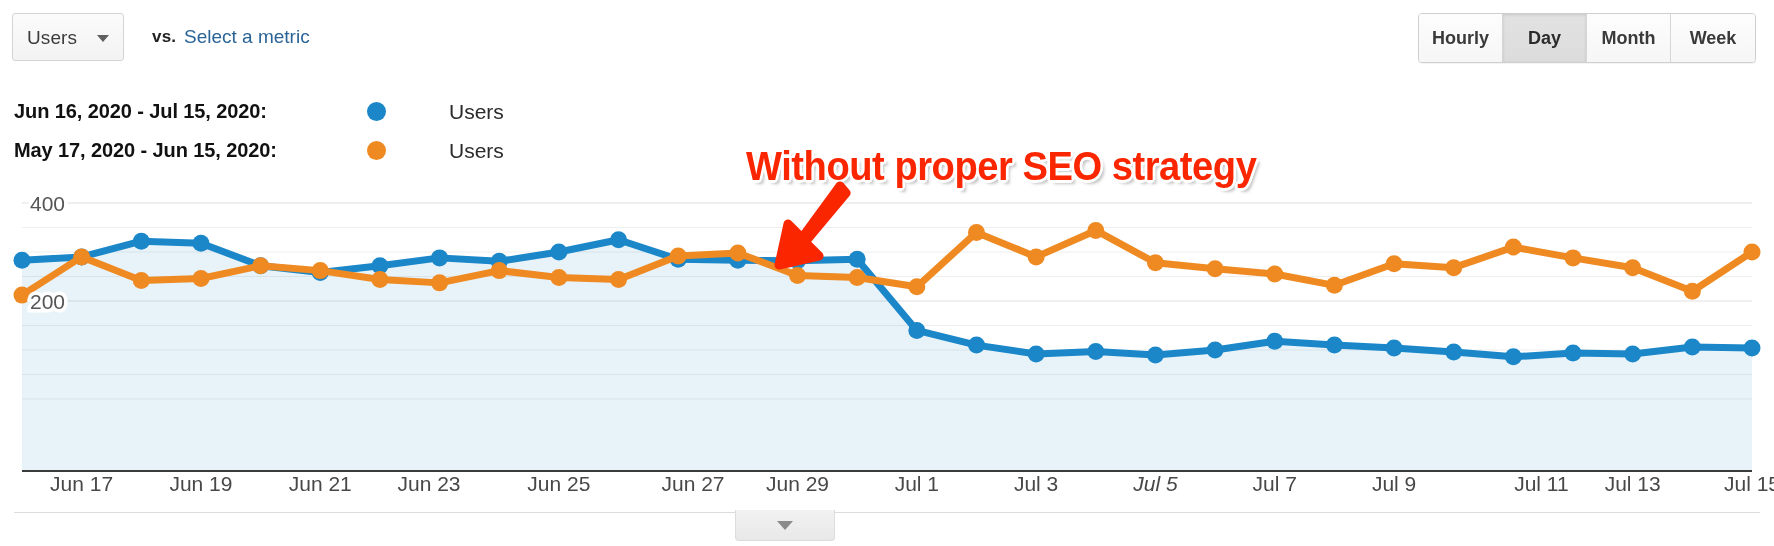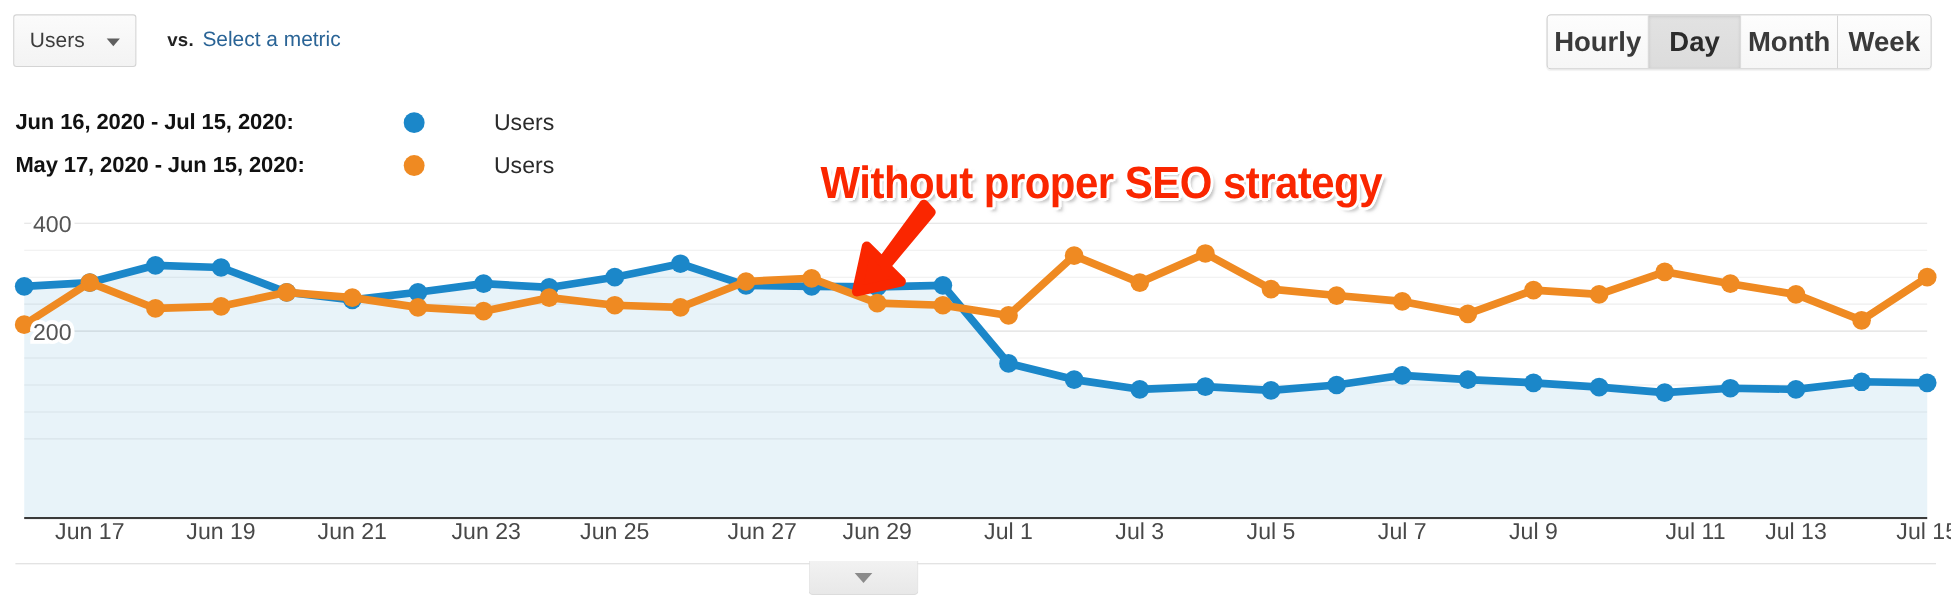--- a/index.html
+++ b/index.html
@@ -92,21 +92,21 @@
     border-radius: 4px;
     overflow: hidden;
     background: #fafafa;
     box-shadow: 0 1px 1px rgba(0,0,0,0.05);
   }
   .granularity .gbtn {
     display: flex;
     align-items: center;
     justify-content: center;
     padding: 0 6px;
-    font-size: 25px;
+    font-size: 18px;
     font-weight: bold;
     color: #3a3a3a;
     background: linear-gradient(to bottom, #fdfdfd 0%, #f6f6f6 100%);
     border-right: 1px solid #d6d6d6;
     cursor: pointer;
     box-sizing: border-box;
     min-width: 84px;
   }
   .granularity .gbtn:last-child { border-right: none; }
   .granularity .gbtn.active {
@@ -363,27 +363,27 @@
   <svg class="arrow-layer">
     <g>
       <path d="M 840 186 L 802 238 L 788 224 L 779 265 L 819 256 L 805 242 L 846 193 Z" fill="#fa2600" stroke="#fa2600" stroke-width="9" stroke-linejoin="round"></path>
     </g>
   </svg>
 
   <div class="axis-labels" id="axis-labels">
       <div class="axis-label" style="left: 81.6552px;">Jun 17</div>
       <div class="axis-label" style="left: 200.966px;">Jun 19</div>
       <div class="axis-label" style="left: 320.276px;">Jun 21</div>
-      <div class="axis-label" style="left: 442px;">Jun 23</div>
+      <div class="axis-label" style="left: 429px;">Jun 23</div>
       <div class="axis-label" style="left: 558.897px;">Jun 25</div>
       <div class="axis-label" style="left: 657px; margin-left: 36px;">Jun 27</div>
       <div class="axis-label" style="left: 797.517px;">Jun 29</div>
       <div class="axis-label" style="left: 916.828px;">Jul 1</div>
       <div class="axis-label" style="left: 1036.14px;">Jul 3</div>
-      <div class="axis-label" style="left: 1155.45px;">Jul 5</div>
+      <div class="axis-label" style="left: 1155.45px; font-style: italic;">Jul 5</div>
       <div class="axis-label" style="left: 1274.76px;">Jul 7</div>
       <div class="axis-label" style="left: 1394.07px;">Jul 9</div>
       <div class="axis-label" style="left: 1513.38px; margin-left: 28px;">Jul 11</div>
       <div class="axis-label" style="left: 1632.69px;">Jul 13</div>
       <div class="axis-label" style="left: 1752px;">Jul 15</div>
     </div>
 
   <div class="footer-bar"></div>
   <div class="collapse-handle">
     <span class="caret"></span>

